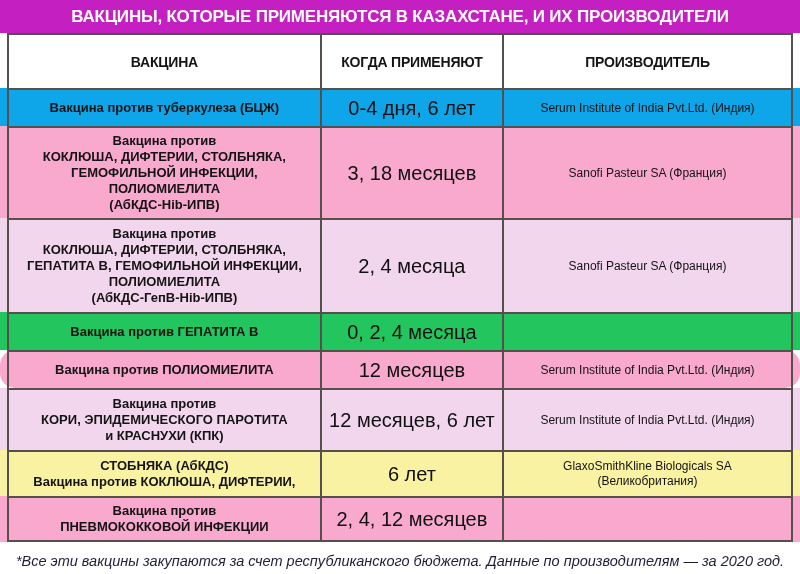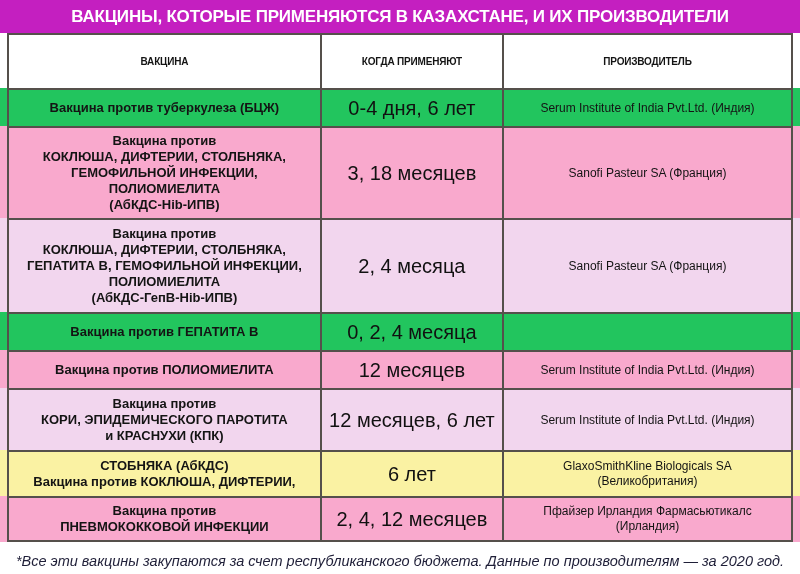--- a/index.html
+++ b/index.html
@@ -47,21 +47,21 @@
     flex-direction: column;
     align-items: center;
     justify-content: center;
     text-align: center;
     padding: 5px 6px;
   }
   .c1 { width: 40%; border-right: 2px solid #55504b; }
   .c2 { width: 23.3%; border-right: 2px solid #55504b; }
   .c3 { width: 36.7%; }
 
-  .th { font-weight: bold; font-size: 10px; letter-spacing: -0.2px; }
+  .th { font-weight: bold; font-size: 14px; letter-spacing: -0.2px; }
 
   .vaccine-cell  { font-weight: bold; font-size: 13px; line-height: 16px; }
   .schedule-cell { font-weight: normal; font-size: 20px; color: #111; }
   .producer-cell { font-weight: normal; font-size: 12px; line-height: 15px; }
 
   .footer {
     padding: 9px 10px 0 10px;
     text-align: center;
     font-style: italic;
     font-size: 14.5px;
@@ -80,21 +80,21 @@
 
   <div id="table-root">
     <div class="row header-row">
       <div class="row-inner">
         <div class="cell c1 th">ВАКЦИНА</div>
         <div class="cell c2 th">КОГДА ПРИМЕНЯЮТ</div>
         <div class="cell c3 th">ПРОИЗВОДИТЕЛЬ</div>
       </div>
     </div>
     <div id="rows-root">
-        <div class="row" style="background: #22c55e; min-height: 38px;">
+        <div class="row" style="background: #0ea5e9; min-height: 38px;">
           <div class="row-inner">
             <div class="cell c1 vaccine-cell">
               <div>Вакцина против туберкулеза (БЦЖ)</div>
             </div>
             <div class="cell c2 schedule-cell">0-4 дня, 6 лет</div>
             <div class="cell c3 producer-cell">
               <div>Serum Institute of India Pvt.Ltd. (Индия)</div>
             </div>
           </div>
         </div>
@@ -128,21 +128,21 @@
           </div>
         </div>
         <div class="row" style="background: #22c55e; min-height: 38px;">
           <div class="row-inner">
             <div class="cell c1 vaccine-cell">
               <div>Вакцина против ГЕПАТИТА В</div>
             </div>
             <div class="cell c2 schedule-cell">0, 2, 4 месяца</div>
           </div>
         </div>
-        <div class="row" style="background: rgb(249, 169, 205); min-height: 38px;">
+        <div class="row" style="background: rgb(249, 169, 205); min-height: 38px; border-radius: 15px;">
           <div class="row-inner">
             <div class="cell c1 vaccine-cell">
               <div>Вакцина против ПОЛИОМИЕЛИТА</div>
             </div>
             <div class="cell c2 schedule-cell">12 месяцев</div>
             <div class="cell c3 producer-cell">
               <div>Serum Institute of India Pvt.Ltd. (Индия)</div>
             </div>
           </div>
         </div>
@@ -172,24 +172,20 @@
             </div>
           </div>
         </div>
         <div class="row" style="background: rgb(249, 169, 205); min-height: 46px;">
           <div class="row-inner">
             <div class="cell c1 vaccine-cell">
               <div>Вакцина против</div>
               <div>ПНЕВМОКОККОВОЙ ИНФЕКЦИИ</div>
             </div>
             <div class="cell c2 schedule-cell">2, 4, 12 месяцев</div>
-            <div class="cell c3 producer-cell">
-              <div>Пфайзер Ирландия Фармасьютикалс</div>
-              <div>(Ирландия)</div>
-            </div>
           </div>
         </div>
       </div>
   </div>
 
   <div class="footer">
     <div>*Все эти вакцины закупаются за счет республиканского бюджета. Данные по производителям — за 2020 год.</div>
     <div>Вакцины закупаются ежегодно и иногда дистрибьюторы и производители могут меняться.</div>
   </div>
 

